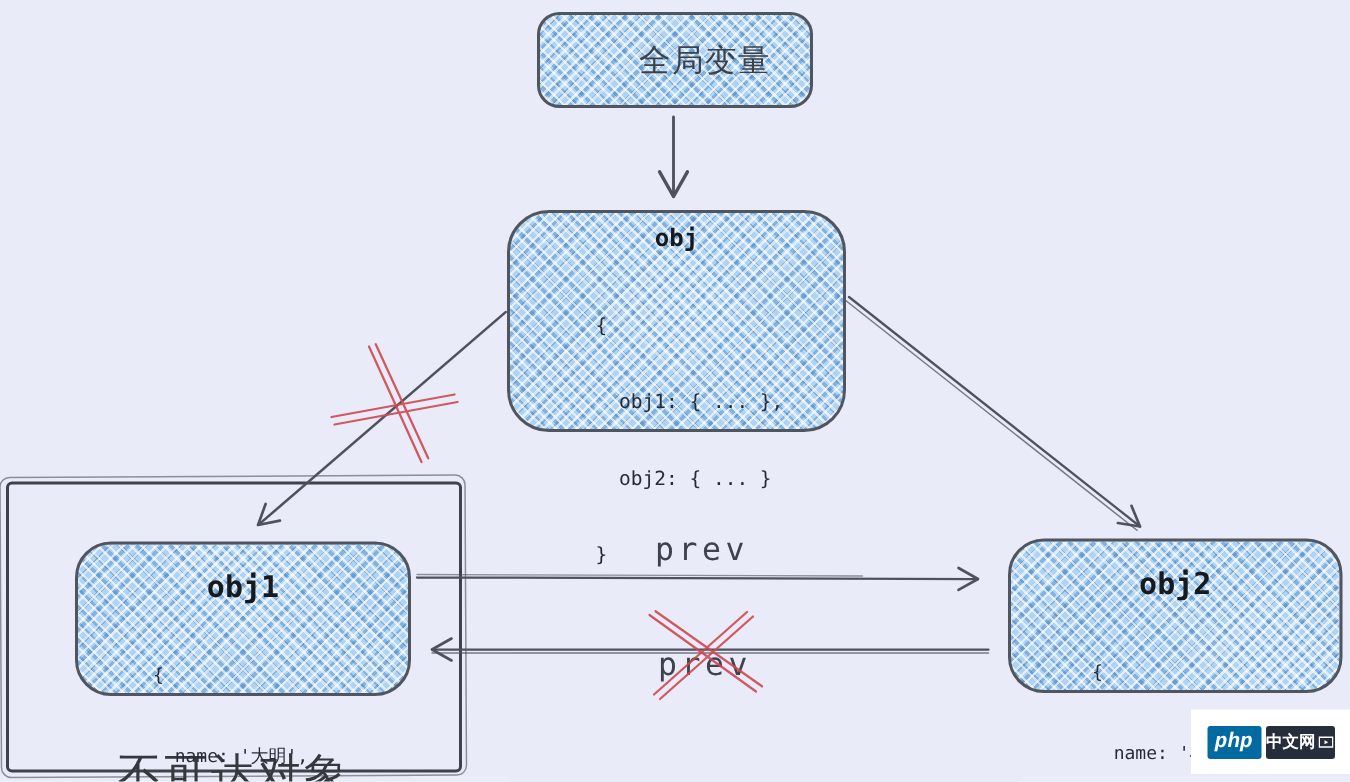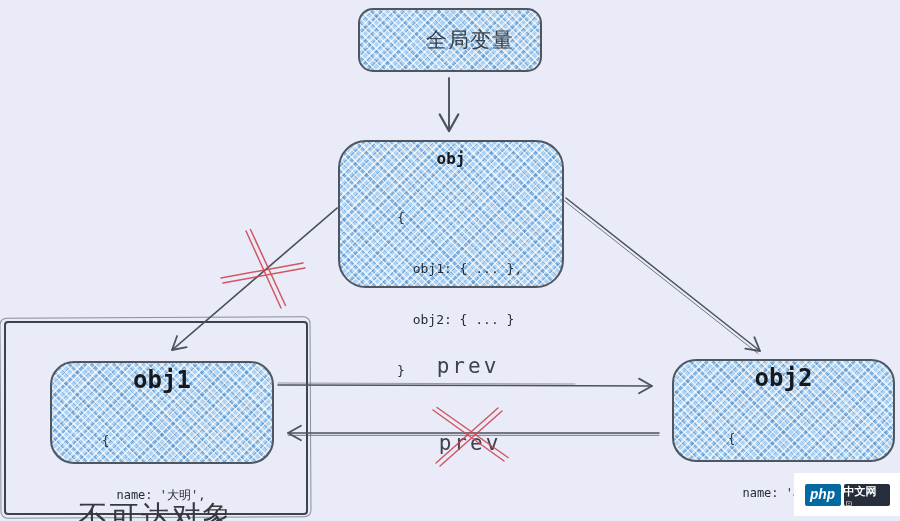--- a/index.html
+++ b/index.html
@@ -38,21 +38,21 @@
   .node-obj1 { left: 50px;  top: 361px; width: 224px; height: 103px; border-radius: 24px; }
   .node-obj2 { left: 672px; top: 359px; width: 223px; height: 103px; border-radius: 24px; }
 
   .node-title {
     text-align: center;
     font-family: "DejaVu Sans Mono", "Liberation Mono", monospace;
     font-weight: bold;
     color: #16191e;
   }
   .node-obj  .node-title { font-size: 16px; margin-top: 7px; }
-  .node-obj1 .node-title, .node-obj2 .node-title { font-size: 24px; margin-top: 3px; }
+  .node-obj1 .node-title, .node-obj2 .node-title { font-size: 20px; margin-top: 16px; }
 
   .code {
     font-family: "DejaVu Sans Mono", "Liberation Mono", monospace;
     color: #272c34;
     white-space: pre;
   }
   .node-obj  .code { margin: 7px 0 0 57px; font-size: 13px; line-height: 17px; }
   .node-obj1 .code { margin: 2px 0 0 50px; font-size: 12px; line-height: 18px; }
   .node-obj2 .code { margin: 2px 0 0 54px; font-size: 12px; line-height: 18px; }
 
@@ -119,23 +119,23 @@
     border-radius: 2px;
     display: flex; align-items: center; justify-content: center;
     font-style: italic; font-weight: bold; font-size: 14px;
     font-family: Liberation Mono, monospace;
   }
   .wm-cn {
     background: #272e3b;
     color: #ffffff;
     width: 46px; height: 22px;
     border-radius: 2px;
-    display: flex; justify-content: center;
+    display: flex; align-items: center; justify-content: center;
     gap: 2px;
-    font-size: 11px; font-weight: bold; flex-direction: column;
+    font-size: 11px; font-weight: bold;
   }
   .wm-cn svg { display: block; }
 </style>
 </head>
 <body>
 
 <div class="canvas">
 
   <div class="outer-box"></div>
   <div class="unreachable-label">不可达对象</div>

